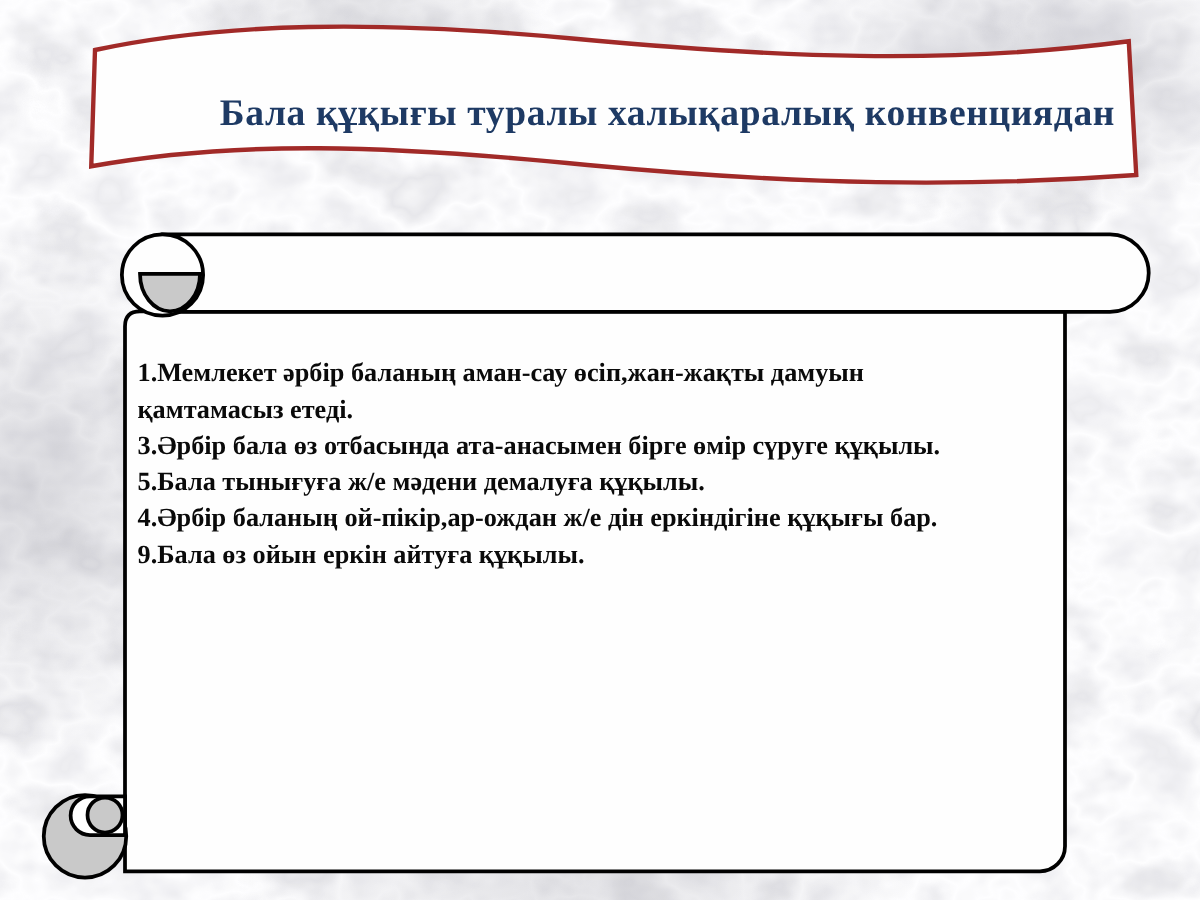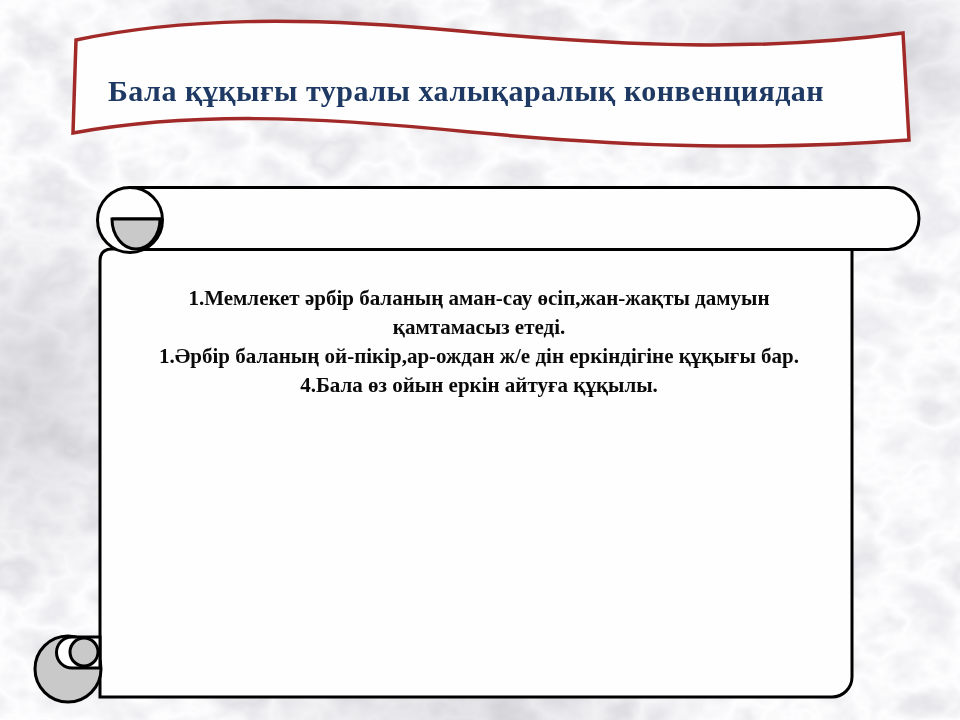--- a/index.html
+++ b/index.html
@@ -18,28 +18,28 @@
       radial-gradient(ellipse 260px 180px at 30% 2%,  rgba(128,128,140,.22), transparent 60%);
   }
   .shapes { position:absolute; inset:0; display:block; }
 
   .banner-shape { fill: var(--shape-fill,#fff); stroke: var(--banner-border,#a12a28); stroke-width:3.5; }
   .scroll-part  { fill: var(--shape-fill,#fff); stroke: var(--shape-stroke,#000); stroke-width:3; }
   .scroll-gray  { fill: var(--curl-gray,#c8c8c8); stroke: var(--shape-stroke,#000); stroke-width:3; }
   .scroll-line  { fill:none; stroke: var(--shape-stroke,#000); stroke-width:3; }
 
   .title {
-    position:absolute; left:108px; top:73px; width:800px;
-    text-align:left; font-weight:bold; font-size:30px; line-height:36px;
+    position:absolute; left:92px; top:73px; width:800px;
+    text-align:right; font-weight:bold; font-size:30px; line-height:36px;
     color: var(--title-text, #1e3a64);
     letter-spacing:0.5px;
   }
   .items {
     position:absolute; left:110px; top:284px; width:738px;
-    text-align:center; font-weight:bold; font-size:21px; line-height:29px;
+    font-weight:bold; font-size:21px; line-height:29px;
     color: var(--body-text, #0a0a0a);
   }
   .item { white-space:pre-line; }
 </style>
 </head>
 <body>
 
 <div class="slide">
 
   <svg class="noise" width="960" height="720" aria-hidden="true">
@@ -80,17 +80,19 @@
     <circle class="scroll-part" cx="130" cy="220" r="32.5"></circle>
     <path class="scroll-line" d="M 112 219 L 162 219"></path>
     <path class="scroll-gray" d="M 112 219 A 24 30 0 0 0 160 219 Z"></path>
   </svg>
 
   <div class="title">Бала құқығы туралы халықаралық конвенциядан</div>
 
   <div class="items">
     <div class="item">1.Мемлекет әрбір баланың аман-сау өсіп,жан-жақты дамуын
 қамтамасыз етеді.</div>
-    <div class="item">1.Әрбір баланың ой-пікір,ар-ождан ж/е дін еркіндігіне құқығы бар.</div>
-    <div class="item">4.Бала өз ойын еркін айтуға құқылы.</div>
+    <div class="item">3.Әрбір бала өз отбасында ата-анасымен бірге өмір сүруге құқылы.</div>
+    <div class="item">5.Бала тынығуға ж/е мәдени демалуға құқылы.</div>
+    <div class="item">4.Әрбір баланың ой-пікір,ар-ождан ж/е дін еркіндігіне құқығы бар.</div>
+    <div class="item">9.Бала өз ойын еркін айтуға құқылы.</div>
   </div>
 
 </div>
 
 </body></html>

